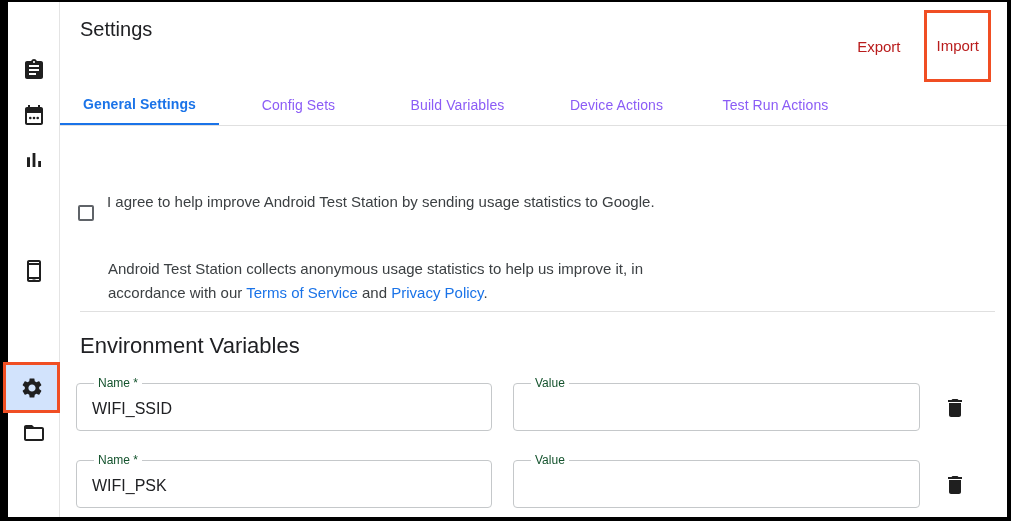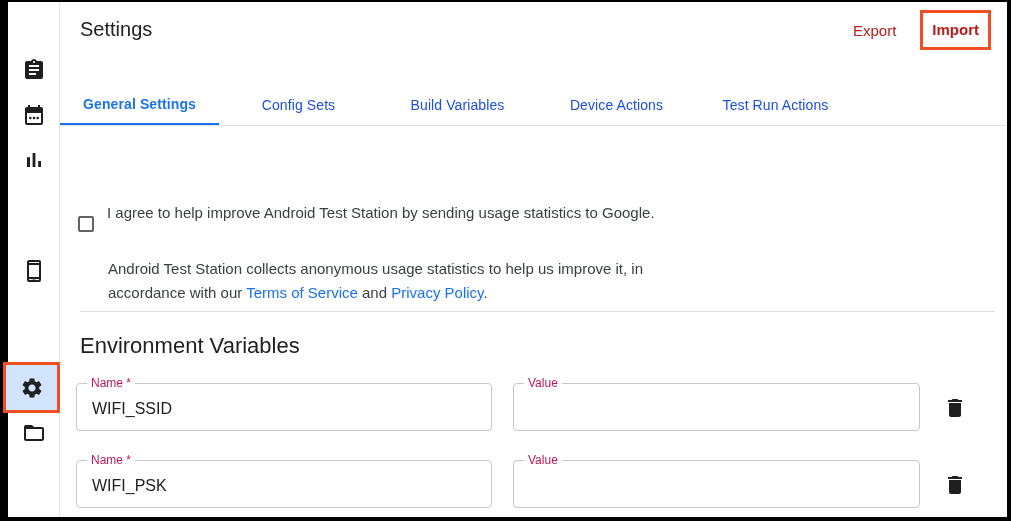--- a/index.html
+++ b/index.html
@@ -40,43 +40,43 @@
     font-size:20px; color:#202124; font-weight:400;
   }
   .header-links {
     position:absolute; top:8px; right:16px;
     display:flex; align-items:center; gap:24px;
   }
   .header-link {
     color:#b91c1c; font-size:15px; text-decoration:none; cursor:pointer;
   }
   .import-annotation {
-    border:3px solid #f04e23; padding:8px 9px;font-weight:bold;
+    border:3px solid #f04e23; padding:24px 9px;
   }
 
   
   .tabs {
     position:absolute; left:0; right:0; top:83px; height:41px;
     display:flex; border-bottom:1px solid #e0e0e0;
   }
   .tab {
     width:159px; height:100%; display:flex; align-items:center; justify-content:center;
-    font-size:14px; color:#1d4ed8; cursor:pointer; letter-spacing:.1px;
+    font-size:14px; color:#8b5cf6; cursor:pointer; letter-spacing:.1px;
   }
   .tab.active {
     color:#1a73e8; font-weight:700; border-bottom:2px solid #1a73e8;
   }
 
   
   .section-heading {
     position:absolute; left:20px;
     font-size:22px; color:#202124; font-weight:400;
   }
   .usage-heading { top:151px; }
-  .consent-row { position:absolute; left:18px; top:199px; display:flex; }
+  .consent-row { position:absolute; left:18px; top:188px; display:flex; }
   .checkbox {
     width:16px; height:16px; margin-top:15px;
     border:2px solid #5f6368; border-radius:2px; background:#fff;
     flex:0 0 16px; cursor:pointer;
   }
   .consent-label {
     margin-left:13px; width:548px;
     font-size:15px; line-height:24px; color:#3c4043;
   }
   .usage-description {
@@ -91,23 +91,23 @@
 
   
   .env-heading { top:331px; }
   .env-row { position:absolute; left:16px; width:915px; height:48px; }
   .env-row.row-0 { top:381px; }
   .env-row.row-1 { top:458px; }
   .field { position:absolute; top:0; height:48px; }
   .field-name  { left:0; width:416px; }
   .field-value { left:437px; width:407px; }
   .field .float-label {
-    position:absolute; top:-7px; left:11px; z-index:2;
+    position:absolute; top:-7px; left:18px; z-index:2;
     background:#fff; padding:0 4px;
-    font-size:12px; color:#be185d; white-space:nowrap;
+    font-size:12px; color:#14532d; white-space:nowrap;
   }
   .text-input {
     width:100%; height:100%;
     border:1px solid #c5c8ca; border-radius:4px;
     padding:4px 15px 0 15px;
     font-family:"Liberation Sans", sans-serif;
     font-size:16px; color:#202124; background:#fff; outline:none;
   }
   .trash-button {
     position:absolute; left:867px; top:13px;

